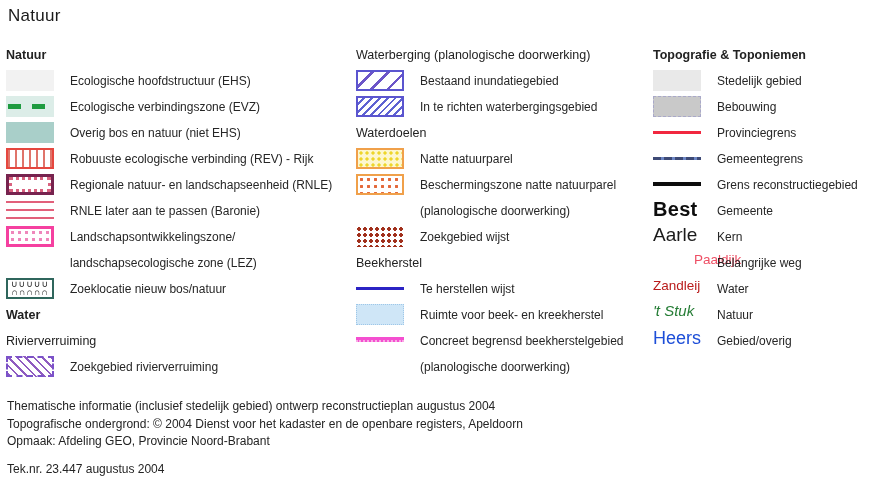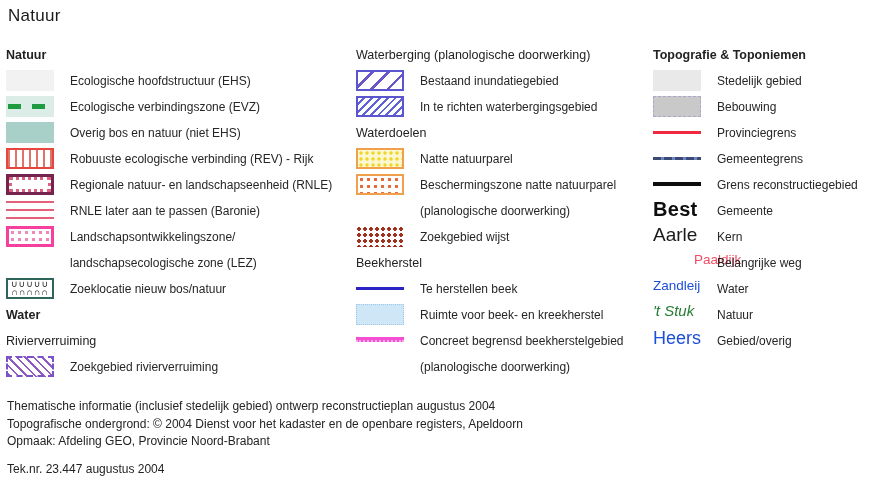--- a/index.html
+++ b/index.html
@@ -54,21 +54,21 @@
   .sw-gemeentegrens{height:2.5px;margin-top:11px;
     background:repeating-linear-gradient(90deg,#3e4a76 0 8px,#6d86c4 8px 11px);}
   .sw-grens-reconstructiegebied{height:4px;margin-top:10px;background:#0d0d0d;}
   
   .row.topo{align-items:flex-start;}
   .tpcell{width:64px;flex:none;}
   .tp{white-space:nowrap;}
   .tp-gemeente{font-weight:bold;font-size:20px;color:#0e0e0e;letter-spacing:.3px;}
   .tp-kern{font-size:19px;color:#1a1a1a;}
   .tp-belangrijke-weg{font-size:13.5px;color:#ee4e64;margin-left:41px;}
-  .tp-water{font-size:13.5px;color:#1d4ed8;}
+  .tp-water{font-size:13.5px;color:#b91c1c;}
   .tp-natuur{font-size:15px;font-style:italic;color:#267d36;}
   .tp-gebied-overig{font-size:18px;color:#1d4ed8;}
   
   #footer{position:absolute;left:7px;top:398px;font-size:12px;line-height:17.5px;color:#242424;}
   #teknr{position:absolute;left:7px;top:462px;font-size:12px;color:#242424;}
 </style>
 </head>
 <body>
 
 <div id="page">
@@ -195,21 +195,21 @@
         <div>
           <div class="lbl">Zoekgebied wijst</div>
         </div>
       </div>
       <div class="col-header">Beekherstel</div>
       <div class="row">
         <div class="swcell">
           <div class="sw sw-te-herstellen-beek"></div>
         </div>
         <div>
-          <div class="lbl">Te herstellen beek</div>
+          <div class="lbl">Te herstellen wijst</div>
         </div>
       </div>
       <div class="row">
         <div class="swcell">
           <div class="sw sw-kreekherstel"></div>
         </div>
         <div>
           <div class="lbl">Ruimte voor beek- en kreekherstel</div>
         </div>
       </div>

